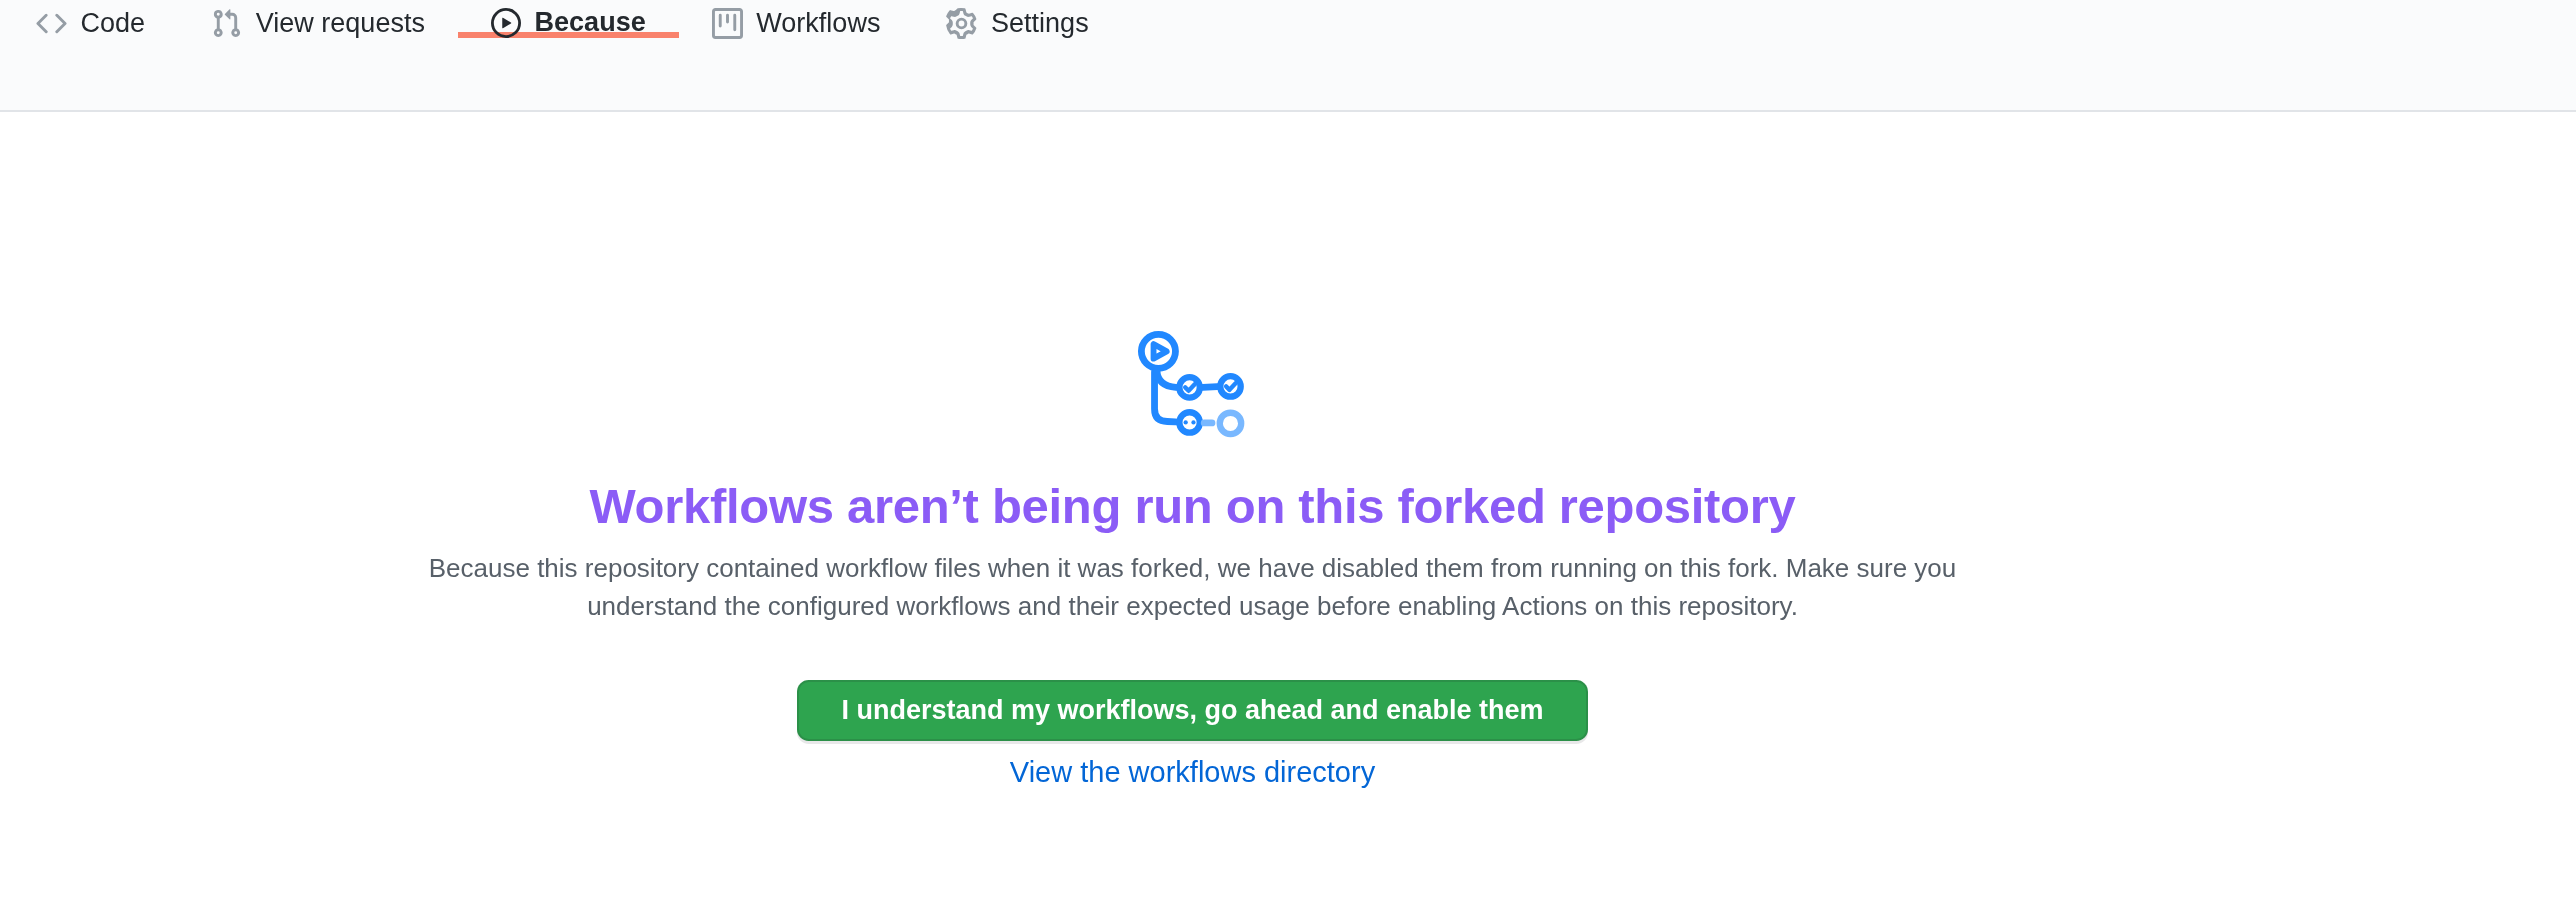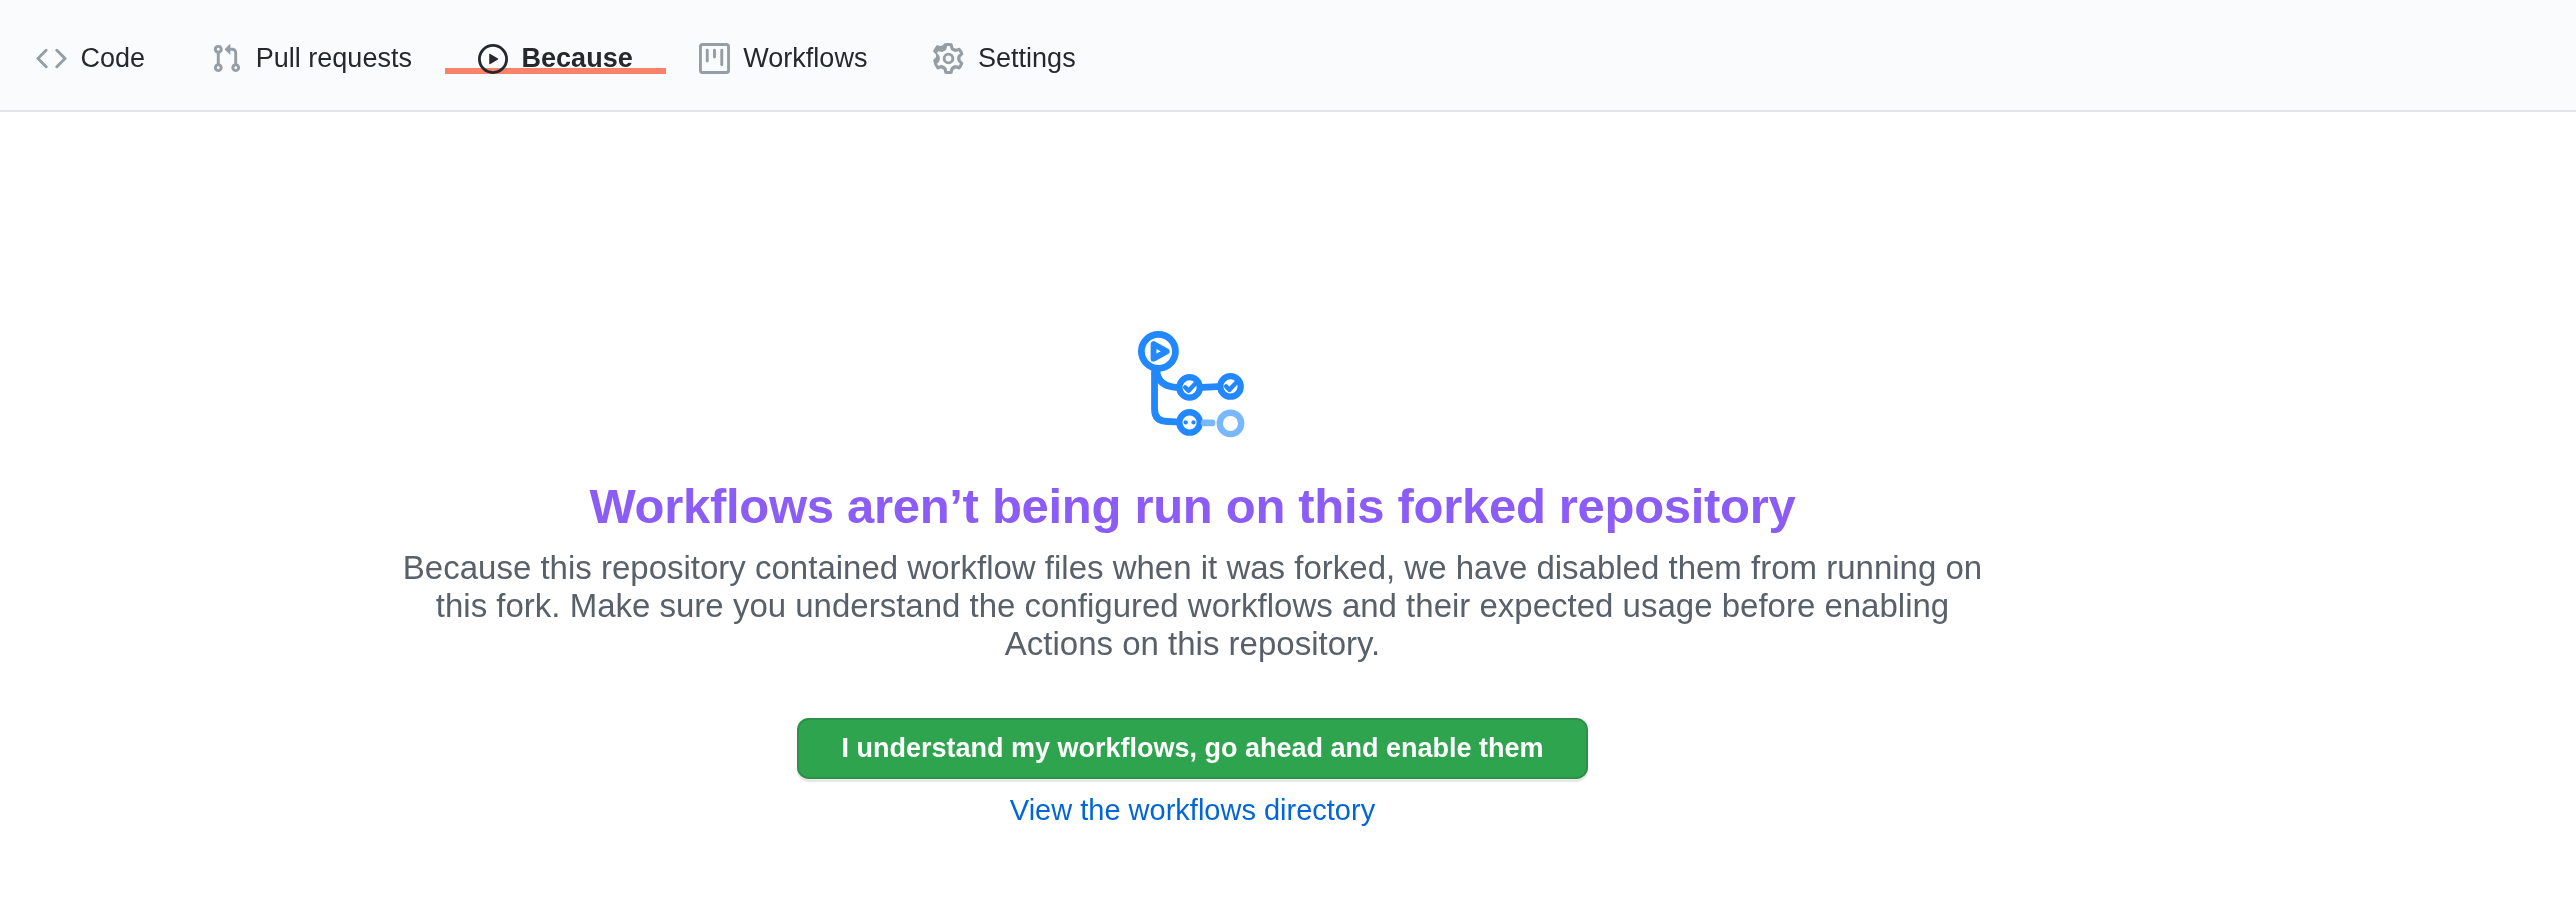--- a/index.html
+++ b/index.html
@@ -9,21 +9,21 @@
     font-family: "Liberation Sans", sans-serif;
     -webkit-font-smoothing: antialiased;
   }
   .screen { width: 2576px; height: 923px; position: relative; background: #ffffff; }
 
   
   .repo-nav {
     height: 112px; width: 100%;
     background: #fafbfc;
     border-bottom: 2px solid #e1e4e8;
-    display: flex; align-items: center;
+    display: flex; align-items: flex-start;
     padding-left: 2.9px;
   }
   .tab {
     display: flex; align-items: center; gap: 13.7px;
     padding: 7.8px 33px 0 33px;
     font-size: 27px; line-height: 27px;
     color: #24292e; text-decoration: none; cursor: pointer;
     white-space: nowrap;
   }
   .tab .octicon { display: flex; align-items: center; }
@@ -39,21 +39,21 @@
   }
   .ws-icon { height: 111px; }
   .ws-icon svg { display: inline-block; }
   .bs-heading {
     margin: 43px 0 0 0;
     font-size: 49px; line-height: 49px; font-weight: 700;
     color: #8b5cf6; letter-spacing: -0.3px;
   }
   .bs-desc {
     margin: 17.6px auto 0 auto;
-    font-size: 33px; line-height: 38px;
+    font-size: 26px; line-height: 38px;
     color: #586069;
     max-width: 1603px;
   }
   .btn-primary {
     display: block; margin: 55px auto 0 auto;
     height: 61px; padding: 0 42px;
     background: #2ea44f; color: #ffffff;
     font-family: "Liberation Sans", sans-serif;
     font-size: 27px; font-weight: 700; line-height: 57px;
     border: 2px solid rgba(27,31,35,0.15);
@@ -80,21 +80,21 @@
       </span>
       <span class="tab-label">Code</span>
     </a>
 
     <a class="tab">
       <span class="octicon">
         <svg width="31" height="31" viewBox="0 0 16 16" aria-hidden="true">
             <path d="M1.5 3.25a2.25 2.25 0 1 1 3 2.122v5.256a2.251 2.251 0 1 1-1.5 0V5.372A2.25 2.25 0 0 1 1.5 3.25Zm5.677-.177L9.573.677A.25.25 0 0 1 10 .854V2.5h1A2.5 2.5 0 0 1 13.5 5v5.628a2.251 2.251 0 1 1-1.5 0V5a1 1 0 0 0-1-1h-1v1.646a.25.25 0 0 1-.427.177L7.177 3.427a.25.25 0 0 1 0-.354ZM3.75 2.5a.75.75 0 1 0 0 1.5.75.75 0 0 0 0-1.5Zm0 9.5a.75.75 0 1 0 0 1.5.75.75 0 0 0 0-1.5Zm8.25.75a.75.75 0 1 0 1.5 0 .75.75 0 0 0-1.5 0Z"></path>
           </svg>
       </span>
-      <span class="tab-label">Pull requests</span>
+      <span class="tab-label">View requests</span>
     </a>
 
     <a class="tab active">
       <span class="octicon">
         <svg width="30" height="30" viewBox="0 0 16 16" aria-hidden="true">
             <path d="M8 0a8 8 0 1 1 0 16A8 8 0 0 1 8 0ZM1.5 8a6.5 6.5 0 1 0 13 0 6.5 6.5 0 0 0-13 0Zm4.879-2.773 4.264 2.559a.25.25 0 0 1 0 .428l-4.264 2.559A.25.25 0 0 1 6 10.559V5.442a.25.25 0 0 1 .379-.215Z"></path>
           </svg>
       </span>
       <span class="tab-label">Because</span>
     </a>

